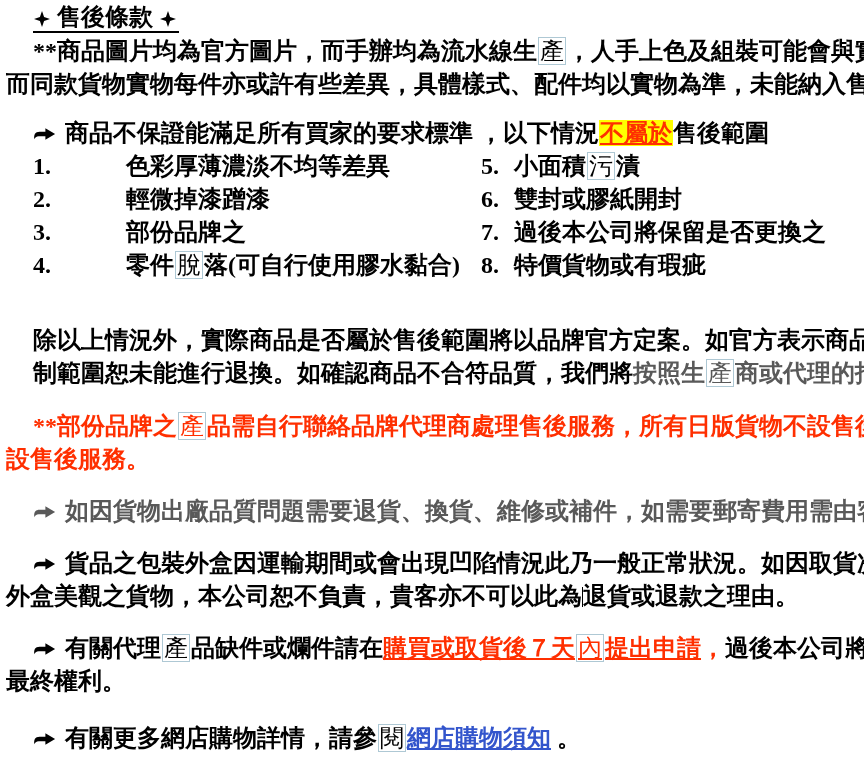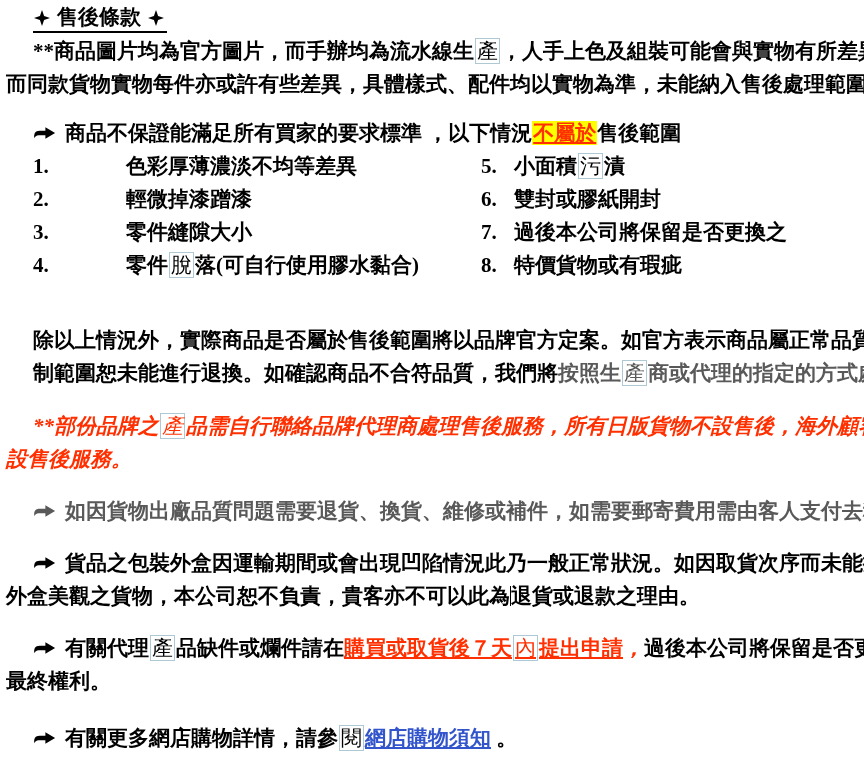--- a/index.html
+++ b/index.html
@@ -8,21 +8,21 @@
     --bg:#ffffff;
   }
   html,body{margin:0;padding:0;}
   body{
     width:864px;height:773px;overflow:hidden;background:var(--bg);
     font-family:"Liberation Serif", serif;
   }
   .page{
     box-sizing:border-box;width:864px;height:773px;
     padding:2px 12px 0 33px;
-    font-size:21px;font-weight:700;color:var(--text);
+    font-size:24px;font-weight:700;color:var(--text);
   }
   .line{line-height:33px;white-space:nowrap;}
   .outdent{margin-left:-27px;}
 
   .title{
     display:inline-flex;align-items:center;gap:7px;
     border-bottom:2px solid #000;
     line-height:26px;margin:2px 0 2px 0;padding:0 3px 1px 1px;
   }
   .title .seg-icon svg{margin:0;vertical-align:-2px;}
@@ -35,21 +35,21 @@
   .blk-shipping{margin-bottom:19px;}
   .blk-packaging{margin-bottom:19px;}
   .blk-defect{margin-bottom:24px;}
 
   .num{display:inline-block;width:67px;}
   .item-left{display:inline-block;width:355px;margin-left:26px;}
   .num2{display:inline-block;width:33px;}
 
   .gray-line{color:var(--gray);}
   .gray{color:var(--gray);}
-  .red{color:var(--red);font-style:italic;}
+  .red{color:var(--red);}
   .redhl{
     color:var(--red);background:var(--highlight);
     text-decoration:underline;text-decoration-color:var(--red);
     padding:0 1px;
   }
   .redul{color:var(--red);text-decoration:underline;}
   .link{color:var(--link);text-decoration:underline;cursor:pointer;}
   .vbox{
     font-weight:400;
     border:1px solid var(--variant_box_border);
@@ -87,21 +87,21 @@
   </div>
 
   <div class="blk-list">
     <div class="line">
       <span class="num">1.</span><span class="item-left"><span>色彩厚薄濃淡不均等差異</span></span><span class="num2">5.</span><span><span>小面積</span><span class="vbox">污</span><span>漬</span></span>
     </div>
     <div class="line">
       <span class="num">2.</span><span class="item-left"><span>輕微掉漆蹭漆</span></span><span class="num2">6.</span><span><span>雙封或膠紙開封</span></span>
     </div>
     <div class="line">
-      <span class="num">3.</span><span class="item-left"><span>零件縫隙大小</span></span><span class="num2">7.</span><span><span>過後本公司將保留是否更換之</span></span>
+      <span class="num">3.</span><span class="item-left"><span>部份品牌之</span></span><span class="num2">7.</span><span><span>過後本公司將保留是否更換之</span></span>
     </div>
     <div class="line">
       <span class="num">4.</span><span class="item-left"><span>零件</span><span class="vbox">脫</span><span>落(可自行使用膠水黏合)</span></span><span class="num2">8.</span><span><span>特價貨物或有瑕疵</span></span>
     </div>
   </div>
 
   <div class="blk-official">
     <div class="line"><span>除以上情況外，實際商品是否屬於售後範圍將以品牌官方定案。如官方表示商品屬正常品質控</span></div>
     <div class="line"><span>制範圍恕未能進行退換。如確認商品不合符品質，我們將</span><span class="gray">按照生</span><span class="gray vbox">產</span><span class="gray">商或代理的指定的方式處理。</span></div>
   </div>

